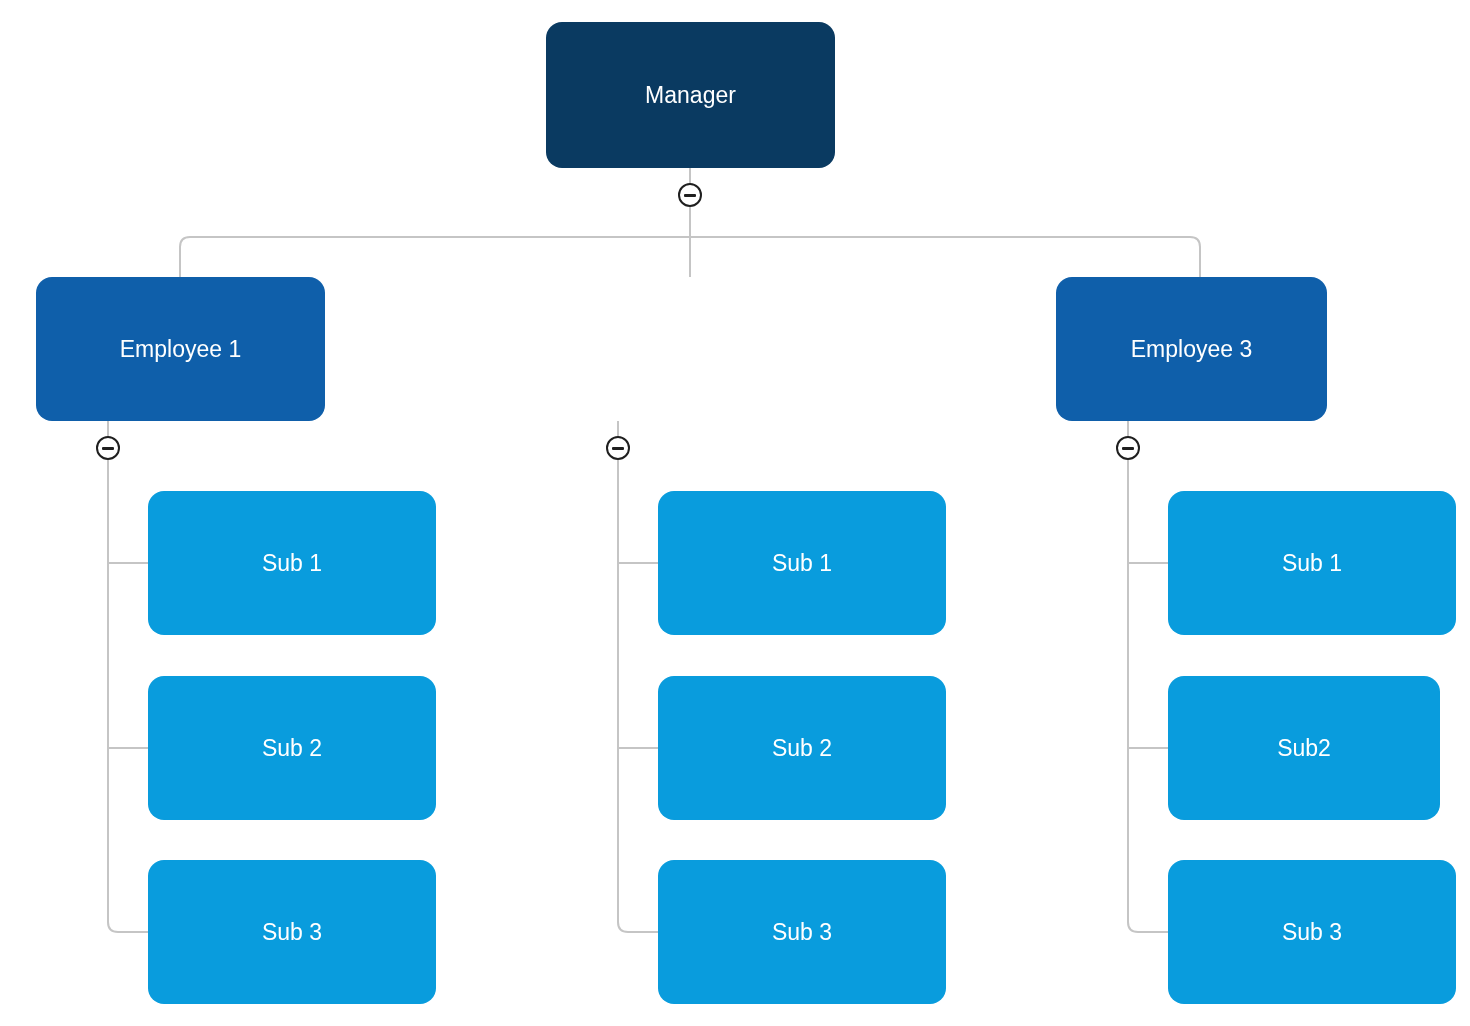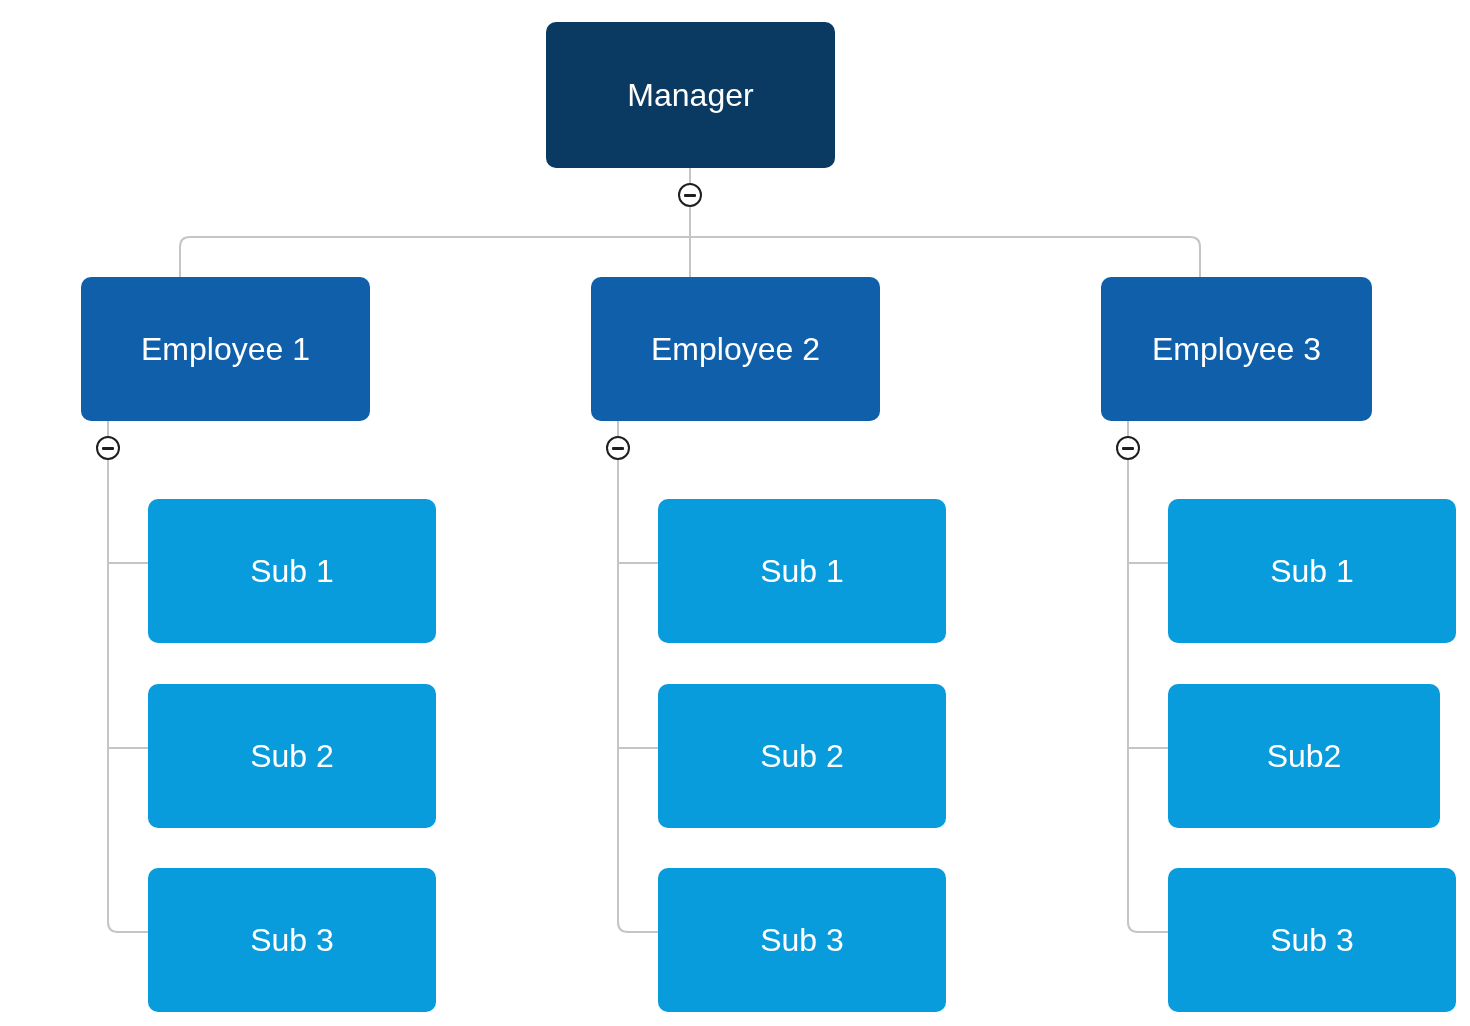--- a/index.html
+++ b/index.html
@@ -23,32 +23,32 @@
     height: 1026px;
   }
   svg.connectors path {
     fill: none;
     stroke: var(--color-connector, #c5c5c5);
     stroke-width: 2;
   }
   .node {
     position: absolute;
     box-sizing: border-box;
-    border-radius: 10px;
+    border-radius: 16px;
     display: flex;
     align-items: center;
     justify-content: center;
     color: var(--color-text, #ffffff);
-    font-size: 32px;
+    font-size: 23px;
     font-weight: 400;
     cursor: default;
   }
   .node-manager  { background: var(--color-manager,  #0a3a61); }
-  .node-employee { background: var(--color-employee, #0f5faa); margin-left: 45px; }
-  .node-sub      { background: var(--color-sub,      #099cdd); margin-top: 8px; }
+  .node-employee { background: var(--color-employee, #0f5faa); }
+  .node-sub      { background: var(--color-sub,      #099cdd); }
   .collapse-btn {
     position: absolute;
     box-sizing: border-box;
     width: 24px;
     height: 24px;
     border: 2px solid var(--color-collapse_stroke, #1f1f1f);
     border-radius: 50%;
     background: #ffffff;
     display: flex;
     align-items: center;
@@ -87,23 +87,20 @@
     <path d="M1128 748 H1168"></path>
   </svg>
 
   <div class="node node-manager" style="left:546px; top:22px; width:289px; height:146px;">
     <span>Manager</span>
   </div>
 
   <div class="node node-employee" style="left:36px; top:277px; width:289px; height:144px;">
     <span>Employee 1</span>
   </div>
-  <div class="node node-employee" style="left:546px; top:277px; width:289px; height:144px;">
-    <span>Employee 2</span>
-  </div>
   <div class="node node-employee" style="left:1056px; top:277px; width:271px; height:144px;">
     <span>Employee 3</span>
   </div>
 
   <div class="node node-sub" style="left:148px; top:491px; width:288px; height:144px;">
     <span>Sub 1</span>
   </div>
   <div class="node node-sub" style="left:148px; top:676px; width:288px; height:144px;">
     <span>Sub 2</span>
   </div>

